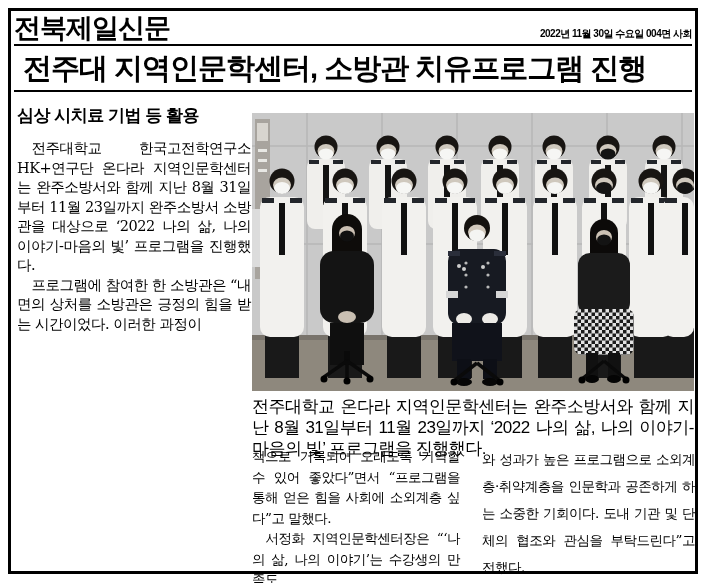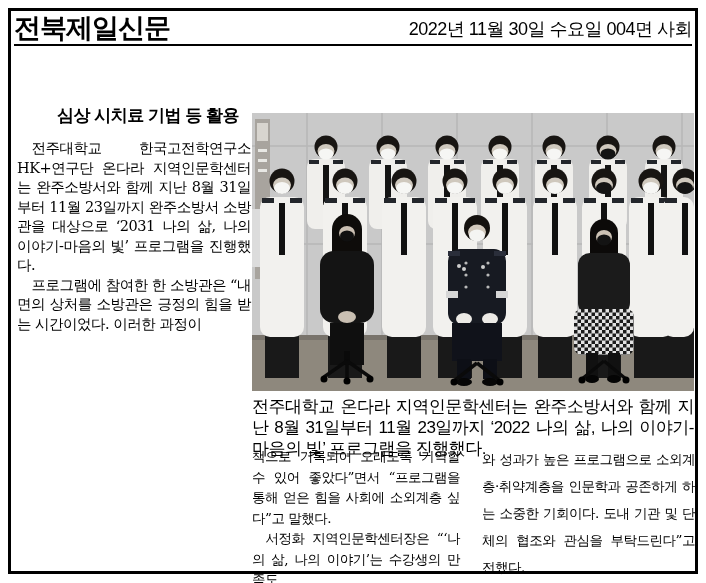--- a/index.html
+++ b/index.html
@@ -4,26 +4,26 @@
 <style>
   html,body{margin:0;padding:0;background:#ffffff;}
   .page{position:relative;width:706px;height:583px;background:#ffffff;overflow:hidden;
         font-family:"Liberation Sans", sans-serif;color:#000;padding-left:48px;}
   .frame{position:absolute;left:8px;top:8px;width:690px;height:566px;
          box-sizing:border-box;border:3px solid #000;}
   .masthead{position:absolute;left:3px;right:3px;top:0;height:33px;
             border-bottom:2px solid #000;display:flex;justify-content:space-between;
             align-items:flex-end;}
   .masthead-title{font-size:27px;font-weight:bold;letter-spacing:-1px;line-height:31px;}
-  .masthead-date{font-size:18px;font-weight:normal;padding-bottom:3px;letter-spacing:-0.5px;}
+  .masthead-date{font-size:10px;font-weight:bold;padding-bottom:3px;letter-spacing:-0.5px;}
   .headline{position:absolute;left:3px;right:3px;top:35px;height:44px;
             border-bottom:2px solid #000;font-size:29px;font-weight:bold;
             letter-spacing:-1px;line-height:44px;padding-left:9px;white-space:nowrap;}
   .subhead{position:absolute;left:6px;top:93px;font-size:17px;font-weight:bold;
-           letter-spacing:-0.5px;margin-left:40px;}
+           letter-spacing:-0.5px;}
   .bodytext{font-family:"DejaVu Serif","Liberation Serif",serif;font-size:14.5px;
             line-height:19.5px;text-align:justify;letter-spacing:-0.5px;}
   .bodytext p{margin:0;}
   .indent{text-indent:1em;}
   .col1{position:absolute;left:6px;top:128px;width:234px;}
   .col2{position:absolute;left:241px;top:435px;width:208px;font-size:13.5px;line-height:20.5px;}
   .col3{position:absolute;left:471px;top:435px;width:213px;font-size:13.5px;line-height:27px;}
   .photo{position:absolute;left:241px;top:102px;width:442px;height:278px;background:#c7c7c7;}
   .photo svg{display:block;}
   .caption{position:absolute;left:241px;top:385px;width:442px;font-size:17px;
@@ -35,25 +35,26 @@
 <body>
 
 <div class="page">
   <div class="frame">
 
     <div class="masthead">
       <span class="masthead-title">전북제일신문</span>
       <span class="masthead-date">2022년 11월 30일 수요일 004면 사회</span>
     </div>
 
+    <div class="headline">전주대 지역인문학센터, 소방관 치유프로그램 진행</div>
 
     <div class="subhead">심상 시치료 기법 등 활용</div>
 
     <div class="col1 bodytext">
-      <p class="indent">전주대학교 한국고전학연구소 HK+연구단 온다라 지역인문학센터는 완주소방서와 함께 지난 8월 31일부터 11월 23일까지 완주소방서 소방관을 대상으로 ‘2031 나의 삶, 나의 이야기-마음의 빛’ 프로그램을 진행했다.</p>
+      <p class="indent">전주대학교 한국고전학연구소 HK+연구단 온다라 지역인문학센터는 완주소방서와 함께 지난 8월 31일부터 11월 23일까지 완주소방서 소방관을 대상으로 ‘2022 나의 삶, 나의 이야기-마음의 빛’ 프로그램을 진행했다.</p>
       <p class="indent">프로그램에 참여한 한 소방관은 “내면의 상처를 소방관은 긍정의 힘을 받는 시간이었다. 이러한 과정이</p>
     </div>
 
     <div class="photo">
       <svg width="442" height="278" viewBox="0 0 442 278">
         <defs>
           <pattern id="hcheck" width="7" height="7" patternUnits="userSpaceOnUse">
             <rect width="7" height="7" fill="#e2e2e2"></rect>
             <rect width="3.5" height="3.5" fill="#1b1b1b"></rect>
             <rect x="3.5" y="3.5" width="3.5" height="3.5" fill="#1b1b1b"></rect>

